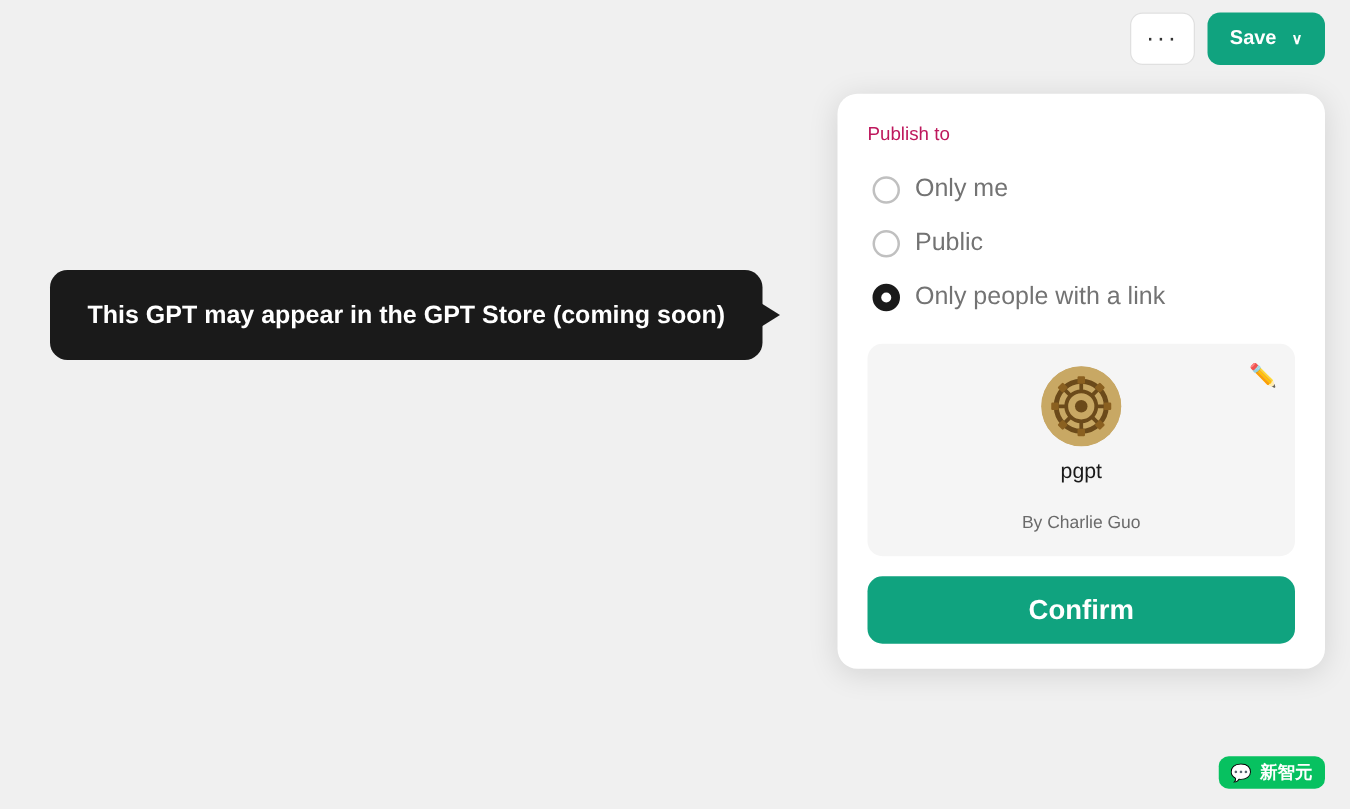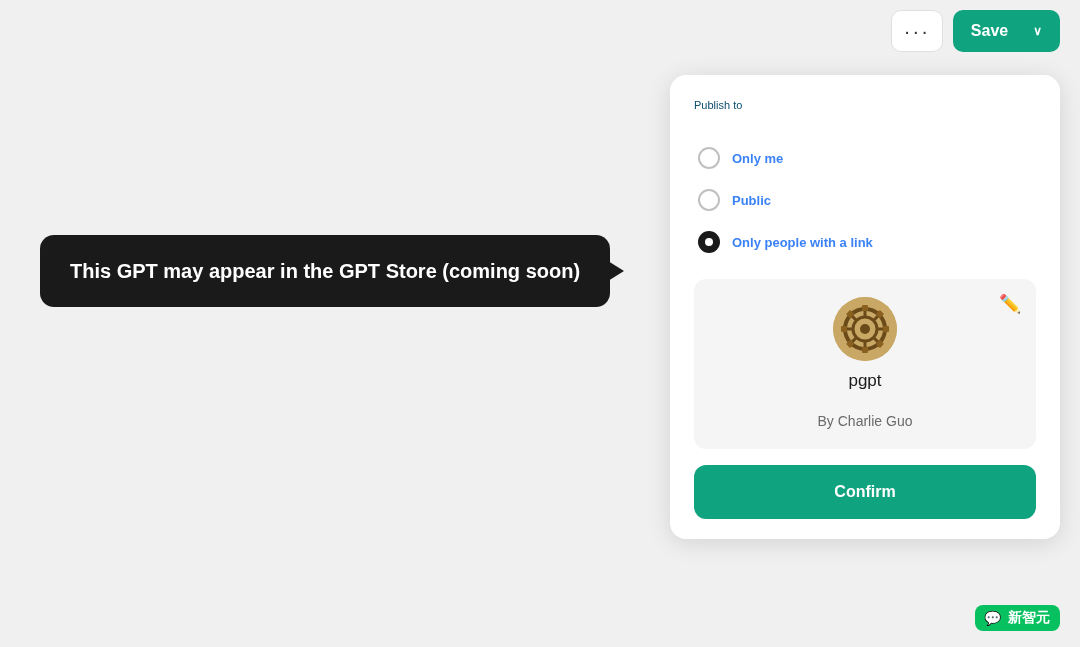--- a/index.html
+++ b/index.html
@@ -42,32 +42,32 @@
       border: none;
       border-radius: 10px;
       height: 42px;
       padding: 16px 18px;
       color: white;
       font-size: 16px;
       font-weight: 600;
       cursor: pointer;
       display: flex;
       align-items: center;
-      gap: 25px;
+      gap: 12px;
     }
 
     .save-chevron {
       font-size: 12px;
     }
 
     
     .tooltip-bubble {
       position: absolute;
       left: 40px;
-      top: 235px;
+      top: 216px;
       background: #1a1a1a;
       color: white;
       border-radius: 14px;
       padding: 22px 30px;
       max-width: 590px;
       font-size: 20px;
       font-weight: 700;
       text-align: center;
       line-height: 1.4;
     }
@@ -89,23 +89,23 @@
       top: 75px;
       right: 20px;
       width: 390px;
       background: #ffffff;
       border-radius: 16px;
       box-shadow: 0 4px 24px rgba(0,0,0,0.12);
       padding: 24px 24px 20px 24px;
     }
 
     .publish-label {
-      font-size: 11px;
-      color: #0c4a6e;
-      margin-bottom: 28px;
+      font-size: 15px;
+      color: #be185d;
+      margin-bottom: 16px;
       font-weight: 400;
     }
 
     .radio-group {
       display: flex;
       flex-direction: column;
       gap: 4px;
       margin-bottom: 18px;
     }
 
@@ -135,23 +135,23 @@
 
     .radio-circle.selected::after {
       content: '';
       width: 8px;
       height: 8px;
       border-radius: 50%;
       background: white;
     }
 
     .radio-text {
-      font-size: 13px;
-      color: #3b82f6;
-      font-weight: 700;
+      font-size: 20px;
+      color: #737373;
+      font-weight: 400;
     }
 
     
     .gpt-card {
       background: #f5f5f5;
       border-radius: 12px;
       padding: 18px 16px 20px 16px;
       margin-bottom: 16px;
       position: relative;
       display: flex;
@@ -200,21 +200,21 @@
     }
 
     
     .confirm-button {
       width: 100%;
       background: #10a37f;
       border: none;
       border-radius: 12px;
       height: 54px;
       color: white;
-      font-size: 16px;
+      font-size: 22px;
       font-weight: 700;
       cursor: pointer;
       display: flex;
       align-items: center;
       justify-content: center;
     }
 
     
     .wechat-badge {
       position: absolute;

